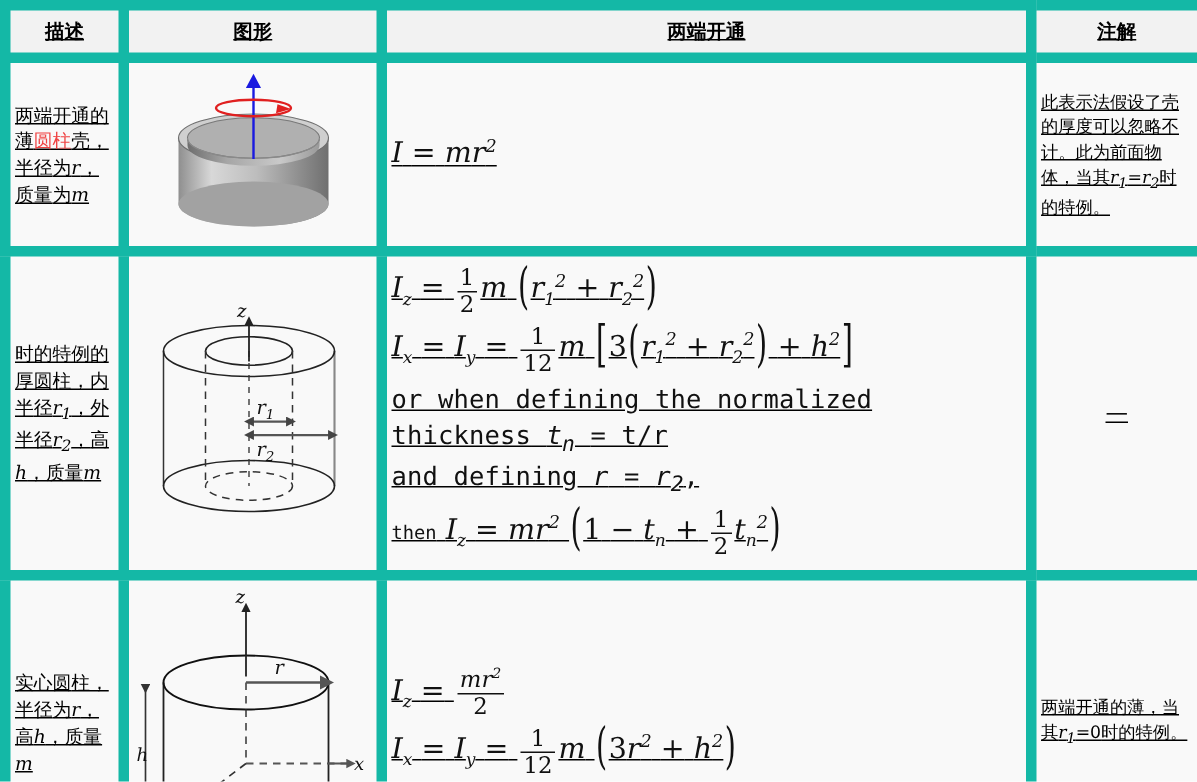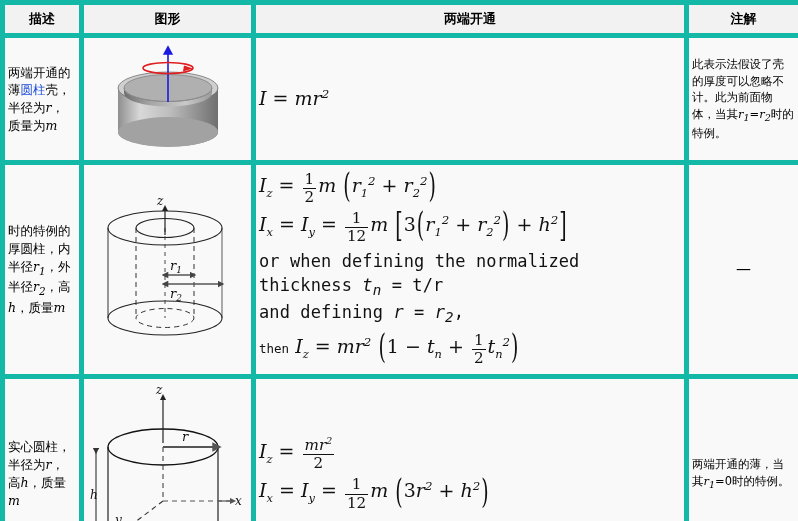--- a/index.html
+++ b/index.html
@@ -16,23 +16,24 @@
     overflow: hidden;
   }
   table.moi {
     border-collapse: collapse;
     width: 798px;
     height: 521px;
     table-layout: fixed;
     background: #f9f9f9;
   }
   table.moi th, table.moi td {
-    border: 5px solid #14b8a6;
+    border: 7px solid #14b8a6;
     vertical-align: middle;
     padding: 2px 3px;
+    text-decoration: underline;
   }
   table.moi thead th {
     background: #f2f2f2;
     font-weight: bold;
     font-size: 13px;
     text-align: center;
     height: 24px;
     padding: 2px 4px;
     font-family: "DejaVu Sans", "Liberation Sans", sans-serif;
   }
@@ -64,21 +65,21 @@
     text-align: center;
     vertical-align: middle;
     background: #f9f9f9;
     padding: 0;
   }
   td.moi {
     text-align: left;
     vertical-align: middle;
     padding-left: 6px;
   }
-  a.wlink { color: #1d4ed8; text-decoration: none; margin-top: 11px; }
+  a.wlink { color: #ef4444; text-decoration: none; margin-top: 11px; }
 
   
   .math {
     font-family: "DejaVu Serif", "Liberation Serif", serif;
     font-style: italic;
     font-size: 19px;
     color: #111;
     white-space: nowrap;
     line-height: 1.15;
   }

